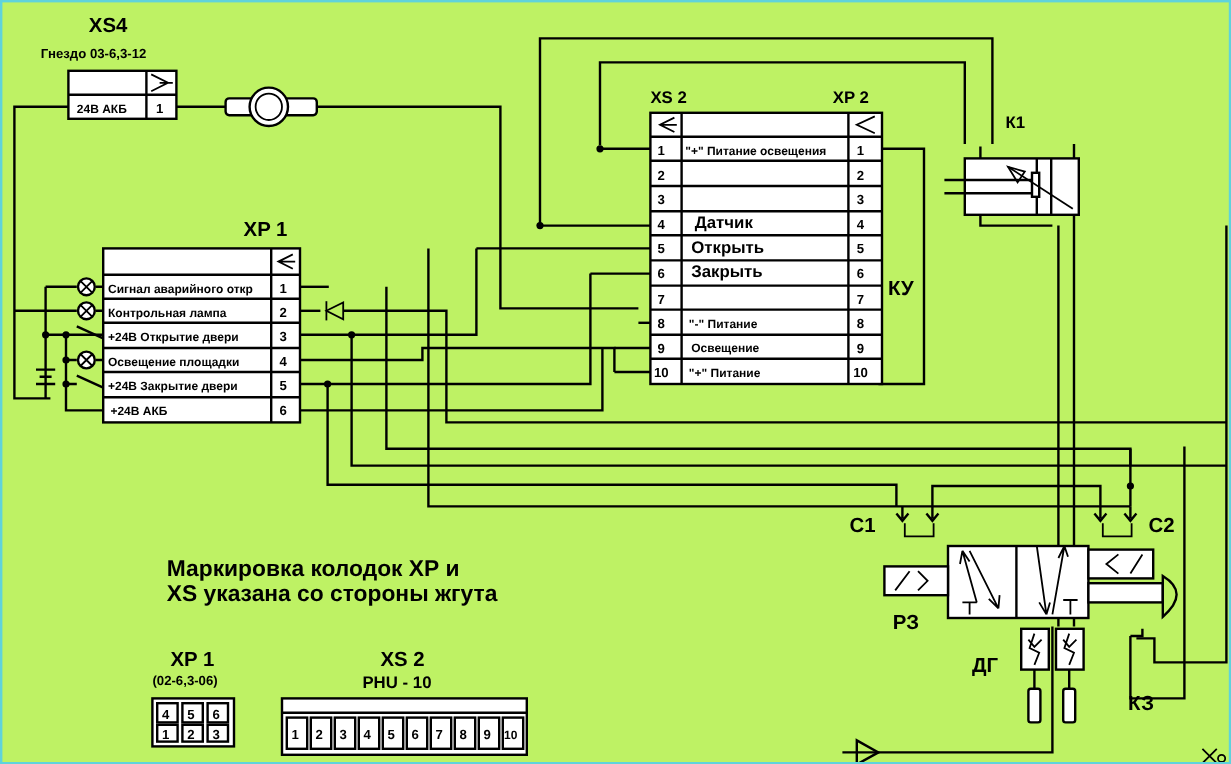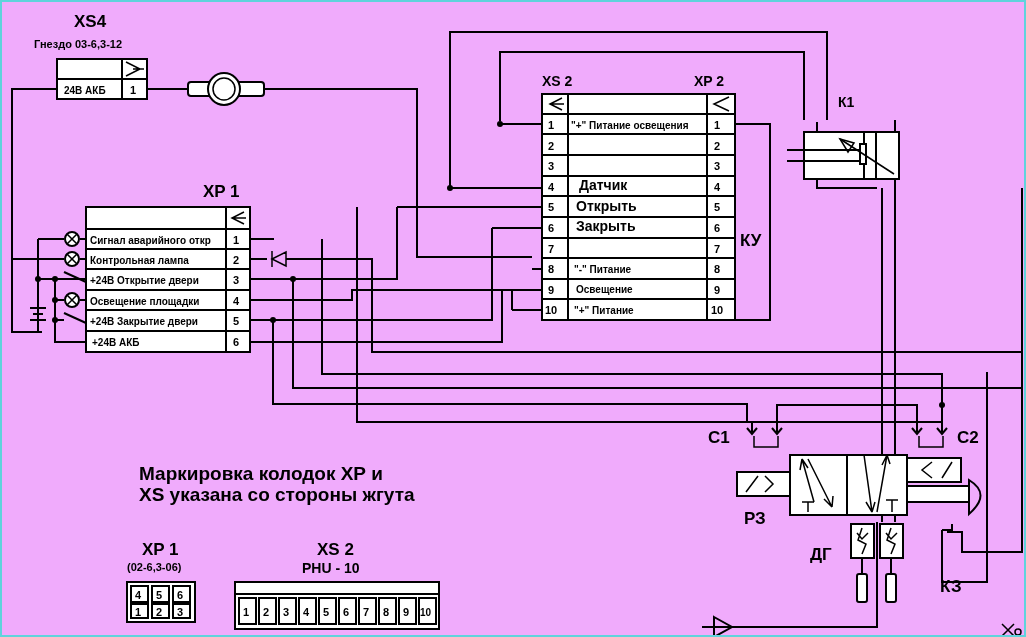--- a/index.html
+++ b/index.html
@@ -1,18 +1,18 @@
 <!DOCTYPE html>
 <html><head>
 <meta charset="utf-8">
 <style>
   html, body { margin: 0; padding: 0; background: #ffffff; }
   #canvas {
     position: relative; width: 1026px; height: 637px; overflow: hidden;
-    background: #f0abfc; box-sizing: border-box;
+    background: #bef264; box-sizing: border-box;
     border: 2px solid #5fd3dc;
     font-family: "Liberation Sans", sans-serif; color: #000;
   }
   svg { position: absolute; left: 0; top: 0; }
   .lbl { font-family: "Liberation Sans", sans-serif; font-weight: bold; fill: #000; }
   .t-big { font-size: 17px; }
   .t-med { font-size: 14px; }
   .t-sm  { font-size: 11px; }
   .t-xs  { font-size: 10px; }
   .t-note { font-size: 19px; }

